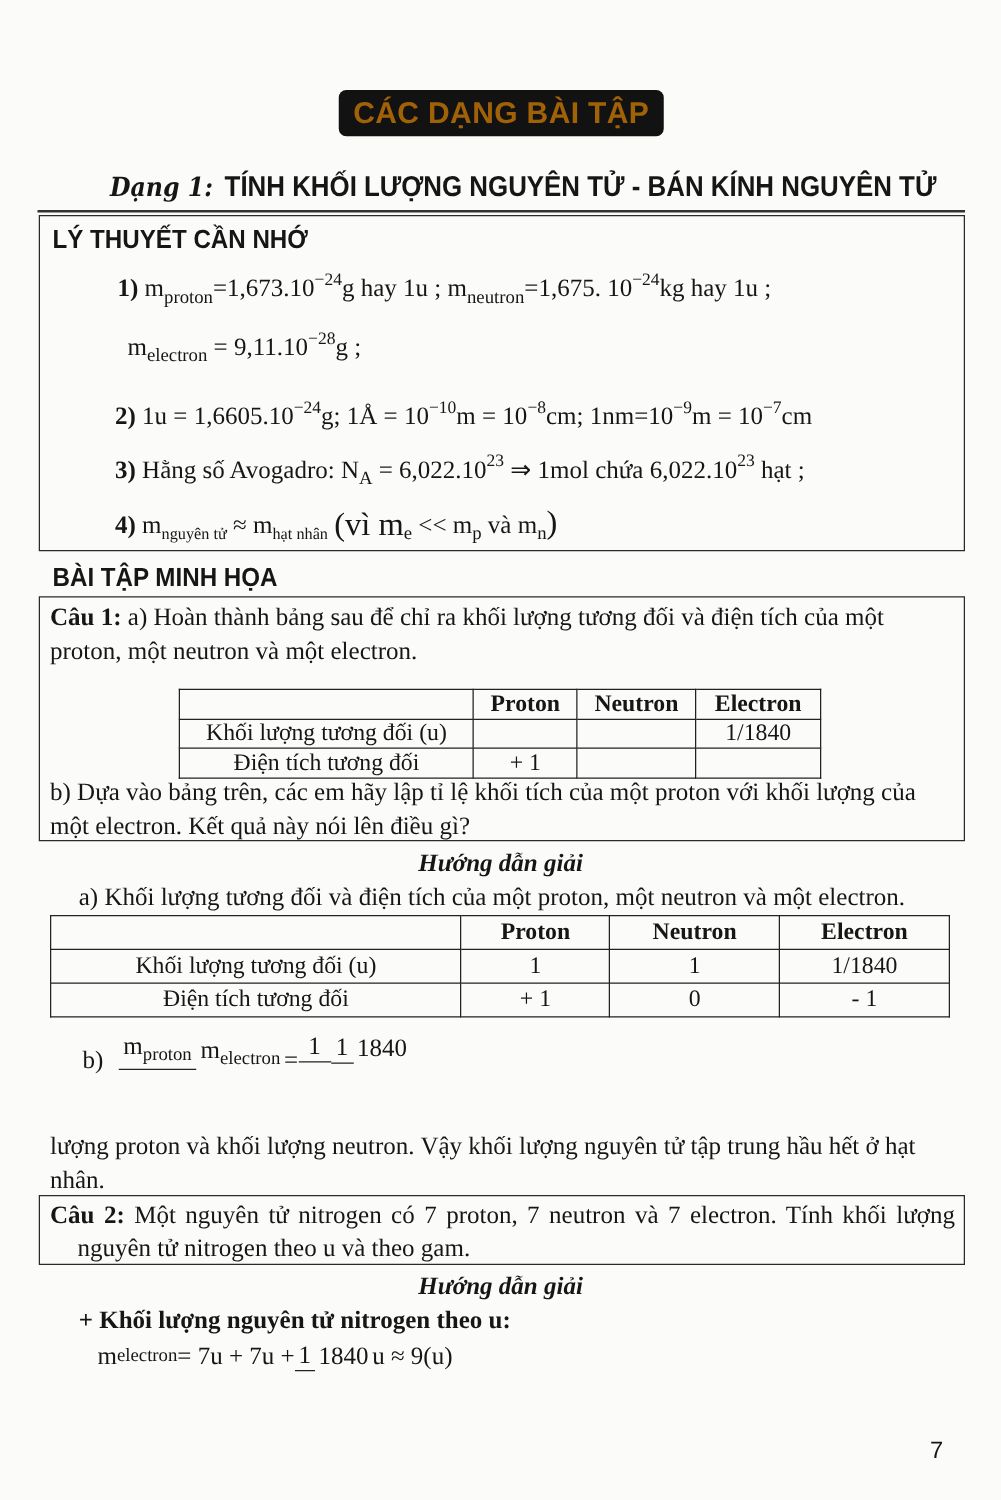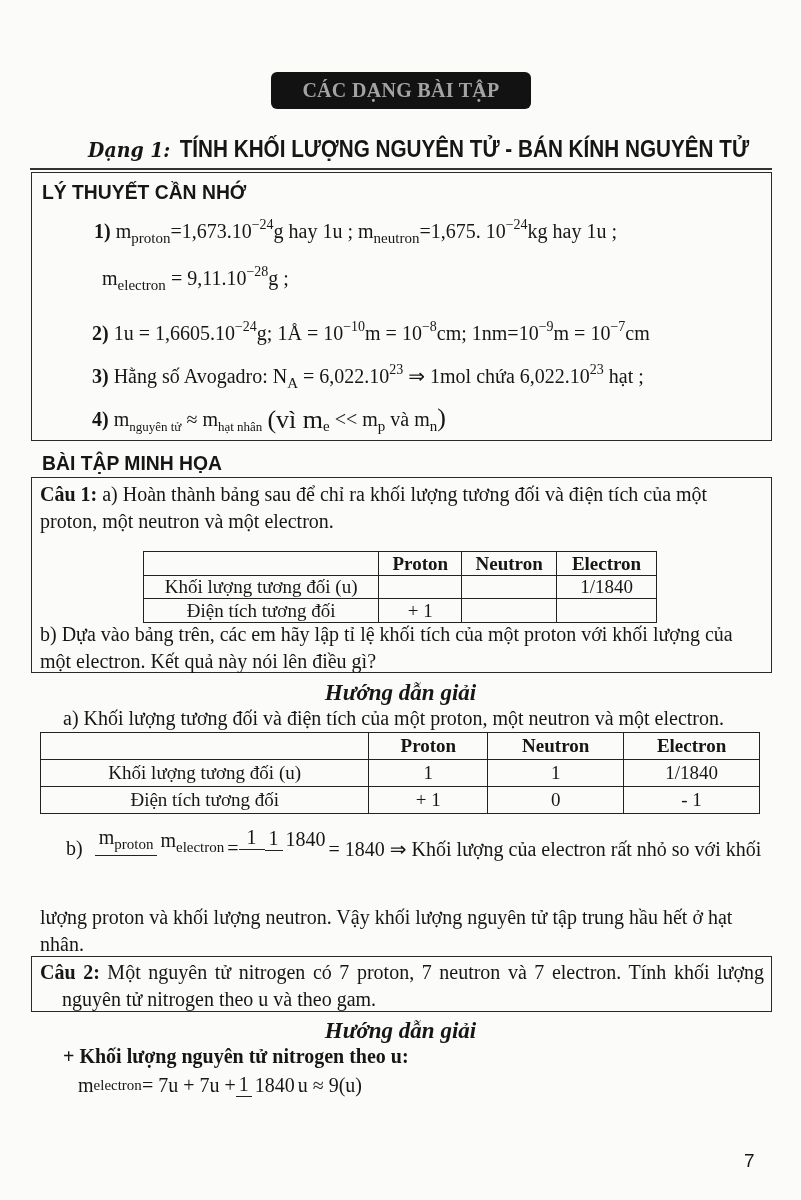--- a/index.html
+++ b/index.html
@@ -1,21 +1,21 @@
 <!DOCTYPE html>
 <html><head>
 <meta charset="utf-8">
 <style>
   * { box-sizing: border-box; margin: 0; padding: 0; }
   html, body { width: 801px; height: 1200px; background: #fbfbf9; overflow: hidden; }
   body { position: relative; font-family: "Liberation Serif", serif; color: #161616; }
   .abs { position: absolute; }
 
   .badge { left: 271px; top: 72px; width: 260px; height: 37px; background: #121212; border-radius: 6px;
-           color: #a3a3a3; font-family: Liberation Serif, serif; font-weight: bold; font-size: 20px;
+           color: #a16207; font-family: Liberation Sans, sans-serif; font-weight: bold; font-size: 24px;
            display: flex; align-items: center; justify-content: center; letter-spacing: 0.3px; }
 
   .dang { left: 88px; top: 136px; font-family: "Liberation Sans", sans-serif; font-size: 23px; font-weight: bold; white-space: nowrap; transform: scaleX(0.9); transform-origin: left; }
   .dang .lbl { font-family: "DejaVu Serif", serif; font-style: italic; font-size: 21px; margin-right: 4px; }
   .rule { left: 30px; top: 168px; width: 742px; height: 2px; background: #333; }
 
   .box { border: 1.5px solid #2a2a2a; }
   .theory-box { left: 31px; top: 172px; width: 741px; height: 269px; }
   .section-title { font-family: "Liberation Sans", sans-serif; font-weight: bold; font-size: 21px; transform: scaleX(0.92); transform-origin: left; white-space: nowrap; }
 
@@ -24,21 +24,21 @@
   sub { font-size: 15px; vertical-align: -5px; }
   sup { font-size: 14px; vertical-align: 9px; }
 
   .q-box { left: 31px; top: 477px; width: 741px; height: 196px; }
   .q-text { font-size: 20px; line-height: 27px; }
 
   table { border-collapse: collapse; font-size: 19px; }
   td, th { border: 1.3px solid #222; text-align: center; padding: 0; }
   th { font-weight: bold; }
 
-  .guide { font-size: 23px; font-weight: bold; font-style: italic; }
+  .guide { font-size: 20px; font-weight: bold; font-style: italic; }
 
   .frac { display: inline-flex; flex-direction: row; align-items: center; vertical-align: middle; }
   .frac .num { border-bottom: 1.3px solid #222; padding: 0 3px; }
   .frac .den { padding: 0 3px; }
 
   .pagenum { font-family: "Liberation Sans", sans-serif; font-size: 19px; }
 </style>
 </head>
 <body>
 
@@ -155,21 +155,20 @@
     <span class="den" style="padding-top:4px"><span>m</span><sub>electron</sub></span>
   </span>
   <span style="margin-top:12px"> = </span>
   <span class="frac" style="vertical-align:top;">
     <span class="num" style="padding:0 8px">1</span>
     <span class="frac" style="padding-top:2px">
       <span class="num" style="padding:0 4px">1</span>
       <span class="den">1840</span>
     </span>
   </span>
-  <span style="margin-top:12px"> = 1840 ⇒ Khối  lượng  của  electron  rất  nhỏ  so  với  khối</span>
 </div>
 <div class="abs q-text" style="left:40px; top:904px; width:730px;">lượng proton và khối lượng neutron. Vậy khối lượng nguyên tử tập trung hầu hết ở hạt nhân.</div>
 
 <div class="abs box" style="left:31px; top:956px; width:741px; height:56px;"></div>
 <div class="abs q-text" style="left:40px; top:959px; width:724px; padding-left:22px; text-indent:-22px; text-align:justify;">
   <b>Câu 2:</b><span> Một nguyên tử nitrogen có 7 proton, 7 neutron và 7 electron. Tính khối lượng nguyên tử nitrogen theo u và theo gam.</span>
 </div>
 
 <div class="abs guide" style="left:0; top:1018px; width:801px; text-align:center;">Hướng dẫn giải</div>
 <div class="abs q-text" style="left:63px; top:1043px;font-weight:bold;">+ Khối lượng nguyên tử nitrogen theo u:</div>

